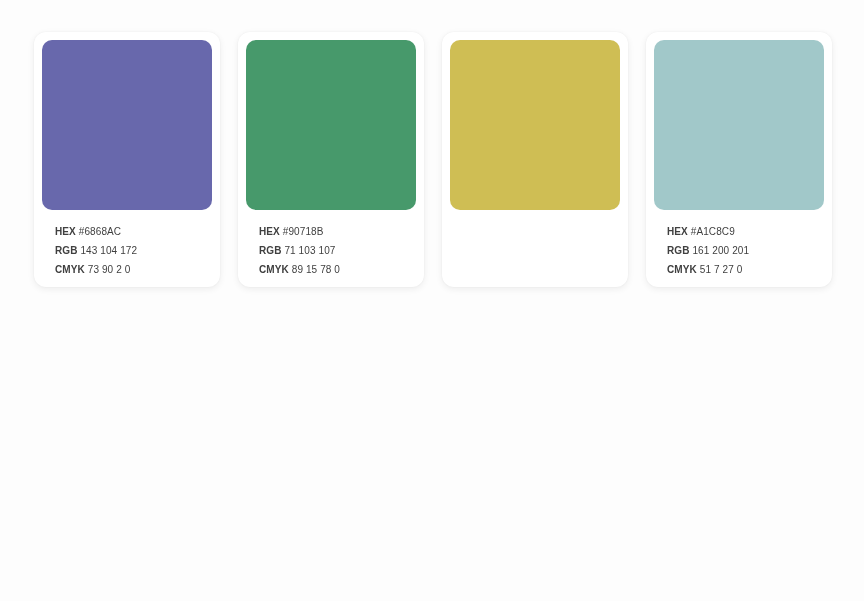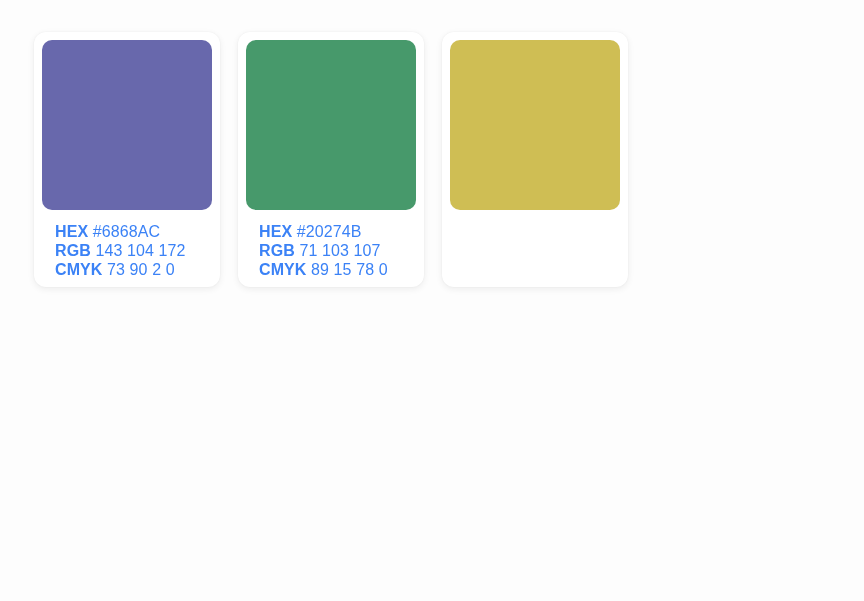--- a/index.html
+++ b/index.html
@@ -41,23 +41,23 @@
     border-radius: 10px;
     flex: none;
   }
   .card-info {
     padding: 15px 13px 0 13px;
     display: flex;
     flex-direction: column;
     gap: 6px;
   }
   .info-row {
-    font-size: 16px;
+    font-size: 10px;
     line-height: 13px;
-    color: #3b82f6;
+    color: #404040;
     letter-spacing: 0.1px;
     white-space: nowrap;
   }
   .info-label {
     font-weight: bold;
   }
   .info-value {
     font-weight: normal;
   }
 </style>
@@ -69,21 +69,29 @@
       <div class="swatch" style="background: rgb(104, 104, 172);"></div>
       <div class="card-info">
         <div class="info-row"><span class="info-label">HEX</span> <span class="info-value">#6868AC</span></div>
         <div class="info-row"><span class="info-label">RGB</span> <span class="info-value">143 104 172</span></div>
         <div class="info-row"><span class="info-label">CMYK</span> <span class="info-value">73 90 2 0</span></div>
       </div>
     </div>
     <div class="color-card">
       <div class="swatch" style="background: rgb(71, 153, 107);"></div>
       <div class="card-info">
-        <div class="info-row"><span class="info-label">HEX</span> <span class="info-value">#20274B</span></div>
+        <div class="info-row"><span class="info-label">HEX</span> <span class="info-value">#90718B</span></div>
         <div class="info-row"><span class="info-label">RGB</span> <span class="info-value">71 103 107</span></div>
         <div class="info-row"><span class="info-label">CMYK</span> <span class="info-value">89 15 78 0</span></div>
       </div>
     </div>
     <div class="color-card">
       <div class="swatch" style="background: rgb(207, 190, 84);"></div>
     </div>
+    <div class="color-card">
+      <div class="swatch" style="background: rgb(161, 200, 201);"></div>
+      <div class="card-info">
+        <div class="info-row"><span class="info-label">HEX</span> <span class="info-value">#A1C8C9</span></div>
+        <div class="info-row"><span class="info-label">RGB</span> <span class="info-value">161 200 201</span></div>
+        <div class="info-row"><span class="info-label">CMYK</span> <span class="info-value">51 7 27 0</span></div>
+      </div>
+    </div>
   </div>
 
 </body></html>

